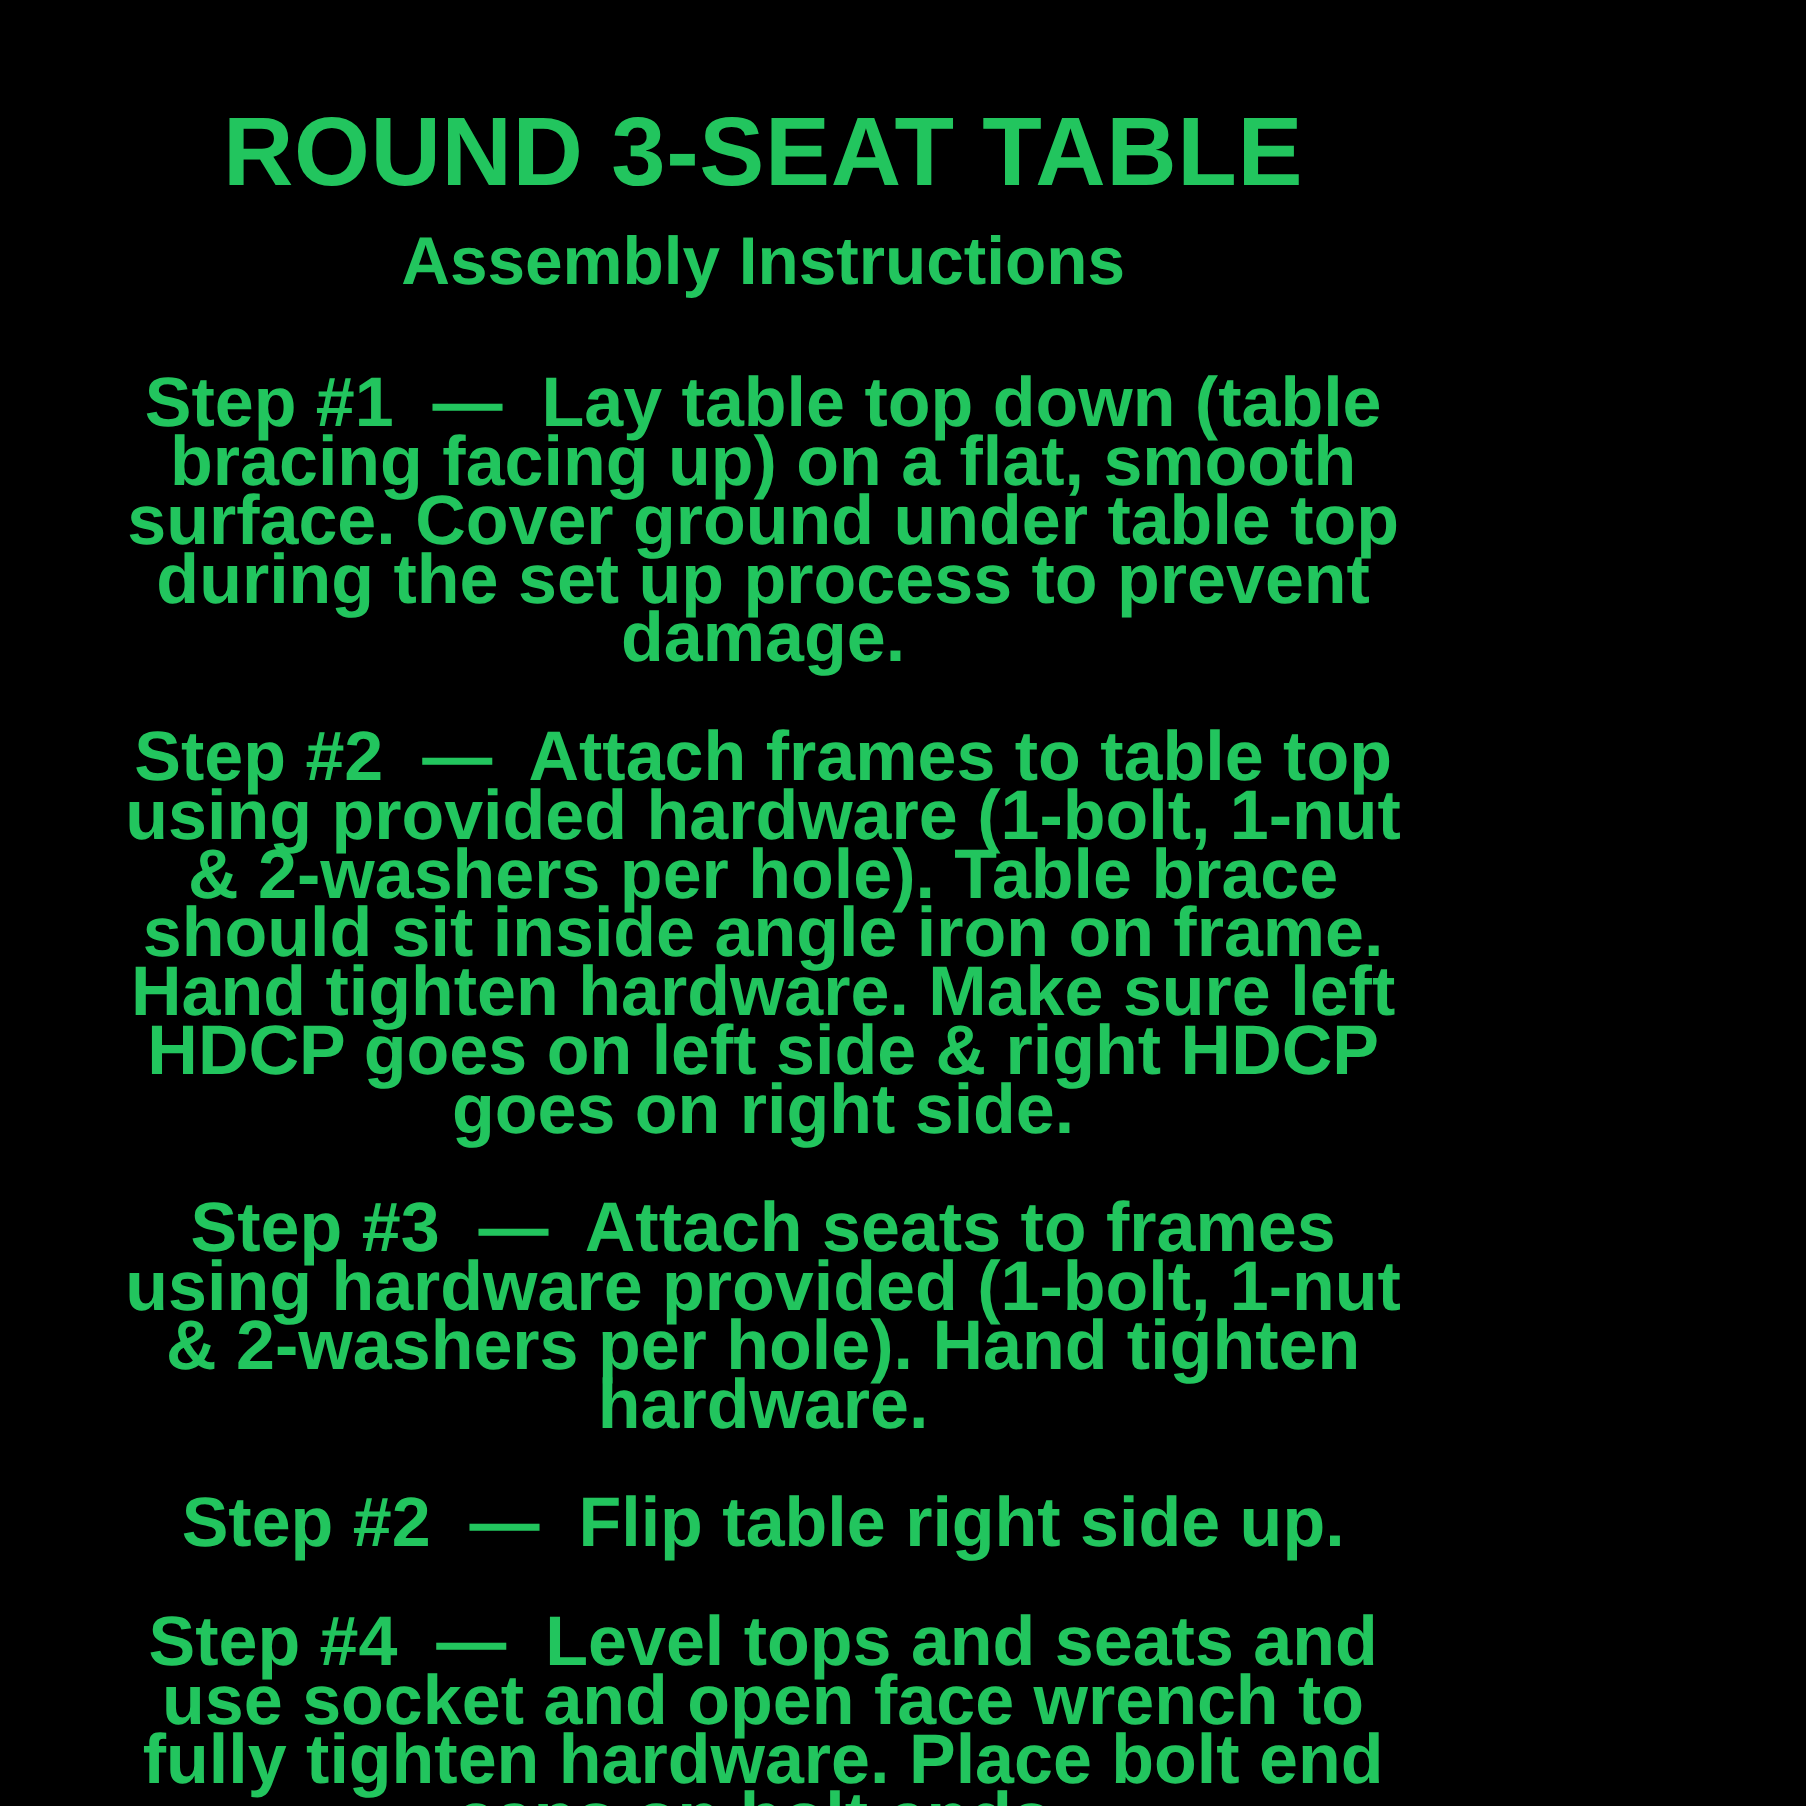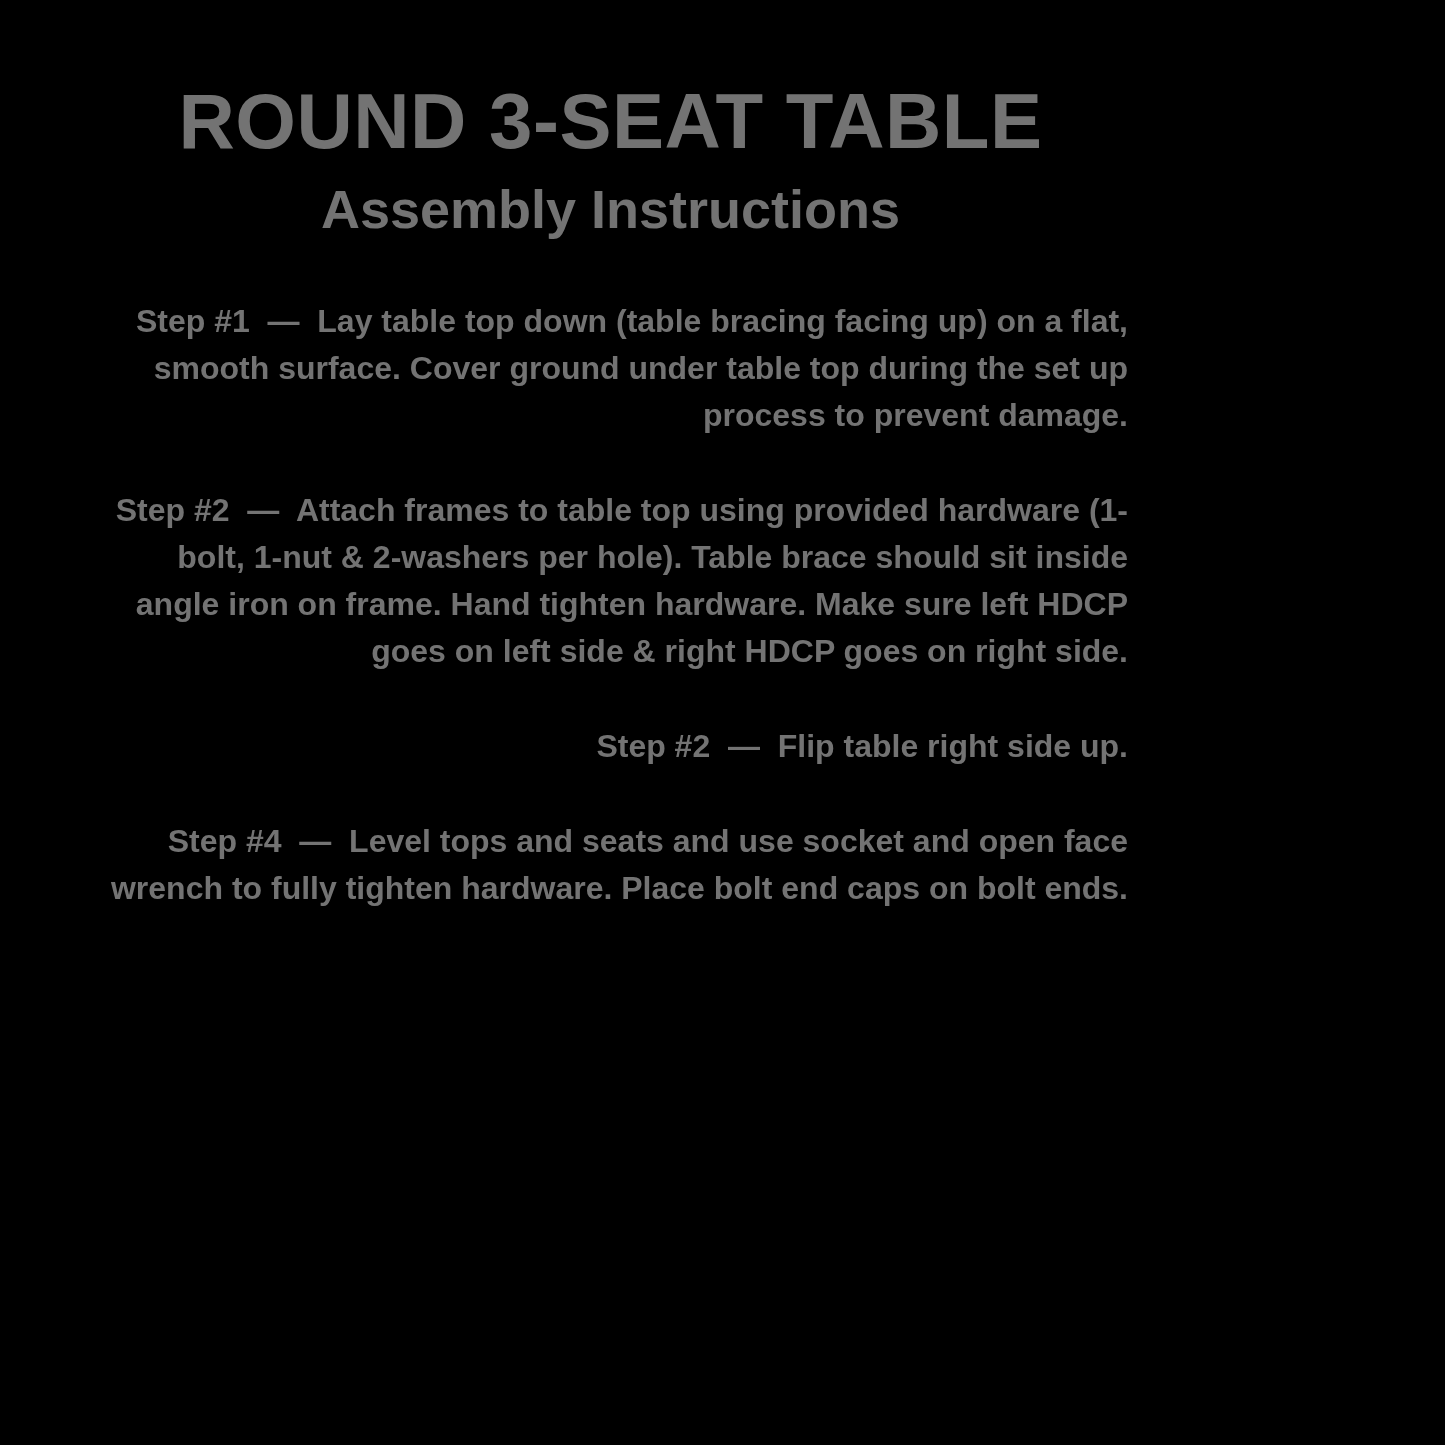--- a/index.html
+++ b/index.html
@@ -11,21 +11,21 @@
     height: 1445px;
     background: #000000;
     overflow: hidden;
     font-family: "Liberation Sans", sans-serif;
   }
   .sheet {
     box-sizing: border-box;
     width: 1243px;
     height: 1445px;
     background: #000000;
-    color: #737373;
+    color: #22c55e;
     padding: 52px 115px 0 93px;
   }
   .title {
     font-size: 78px;
     line-height: 1.0;
     font-weight: bold;
     text-align: center;
     margin: 30px 0 0 0;
     letter-spacing: 0.5px;
     white-space: nowrap;
@@ -34,34 +34,35 @@
     font-size: 54px;
     line-height: 1.0;
     font-weight: bold;
     text-align: center;
     margin: 22px 0 0 0;
   }
   .steps {
     margin-top: 62px;
   }
   .step {
-    font-size: 32px;
+    font-size: 56px;
     line-height: 47px;
     font-weight: bold;
     margin: 0 0 48px 0;
     white-space: pre-wrap;
-    text-align: right;
+    text-align: center;
   }
 </style>
 </head>
 <body>
 
 <div class="sheet">
   <h1 class="title">ROUND 3-SEAT TABLE</h1>
   <h2 class="subtitle">Assembly Instructions</h2>
 
   <div class="steps">
     <p class="step">Step #1  —  Lay table top down (table bracing facing up) on a flat, smooth surface. Cover ground under table top during the set up process to prevent damage.</p>
     <p class="step">Step #2  —  Attach frames to table top using provided hardware (1-bolt, 1-nut &amp; 2-washers per hole). Table brace should sit inside angle iron on frame. Hand tighten hardware. Make sure left HDCP goes on left side &amp; right HDCP goes on right side.</p>
+    <p class="step">Step #3  —  Attach seats to frames using hardware provided (1-bolt, 1-nut &amp; 2-washers per hole). Hand tighten hardware.</p>
     <p class="step">Step #2  —  Flip table right side up.</p>
     <p class="step">Step #4  —  Level tops and seats and use socket and open face wrench to fully tighten hardware. Place bolt end caps on bolt ends.</p>
   </div>
 </div>
 
 </body></html>

